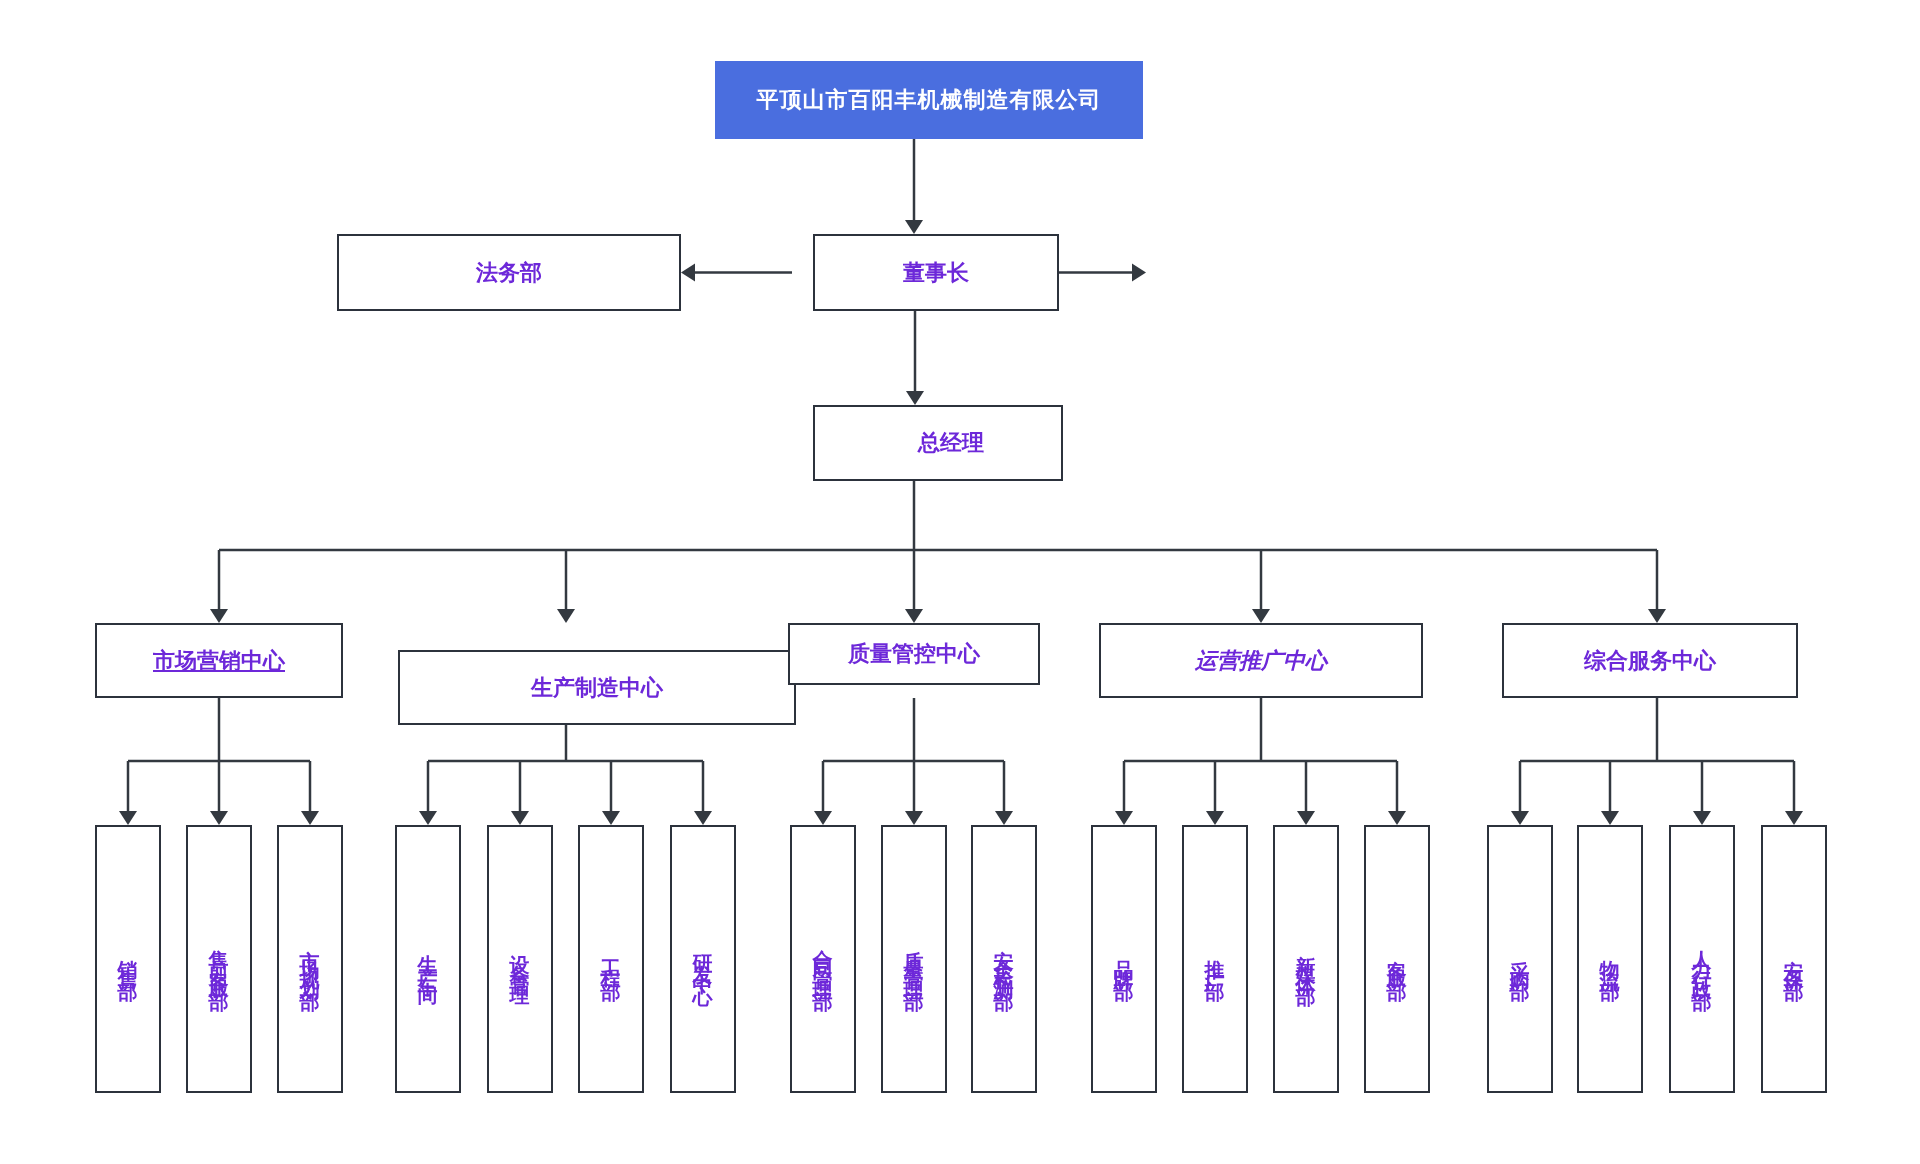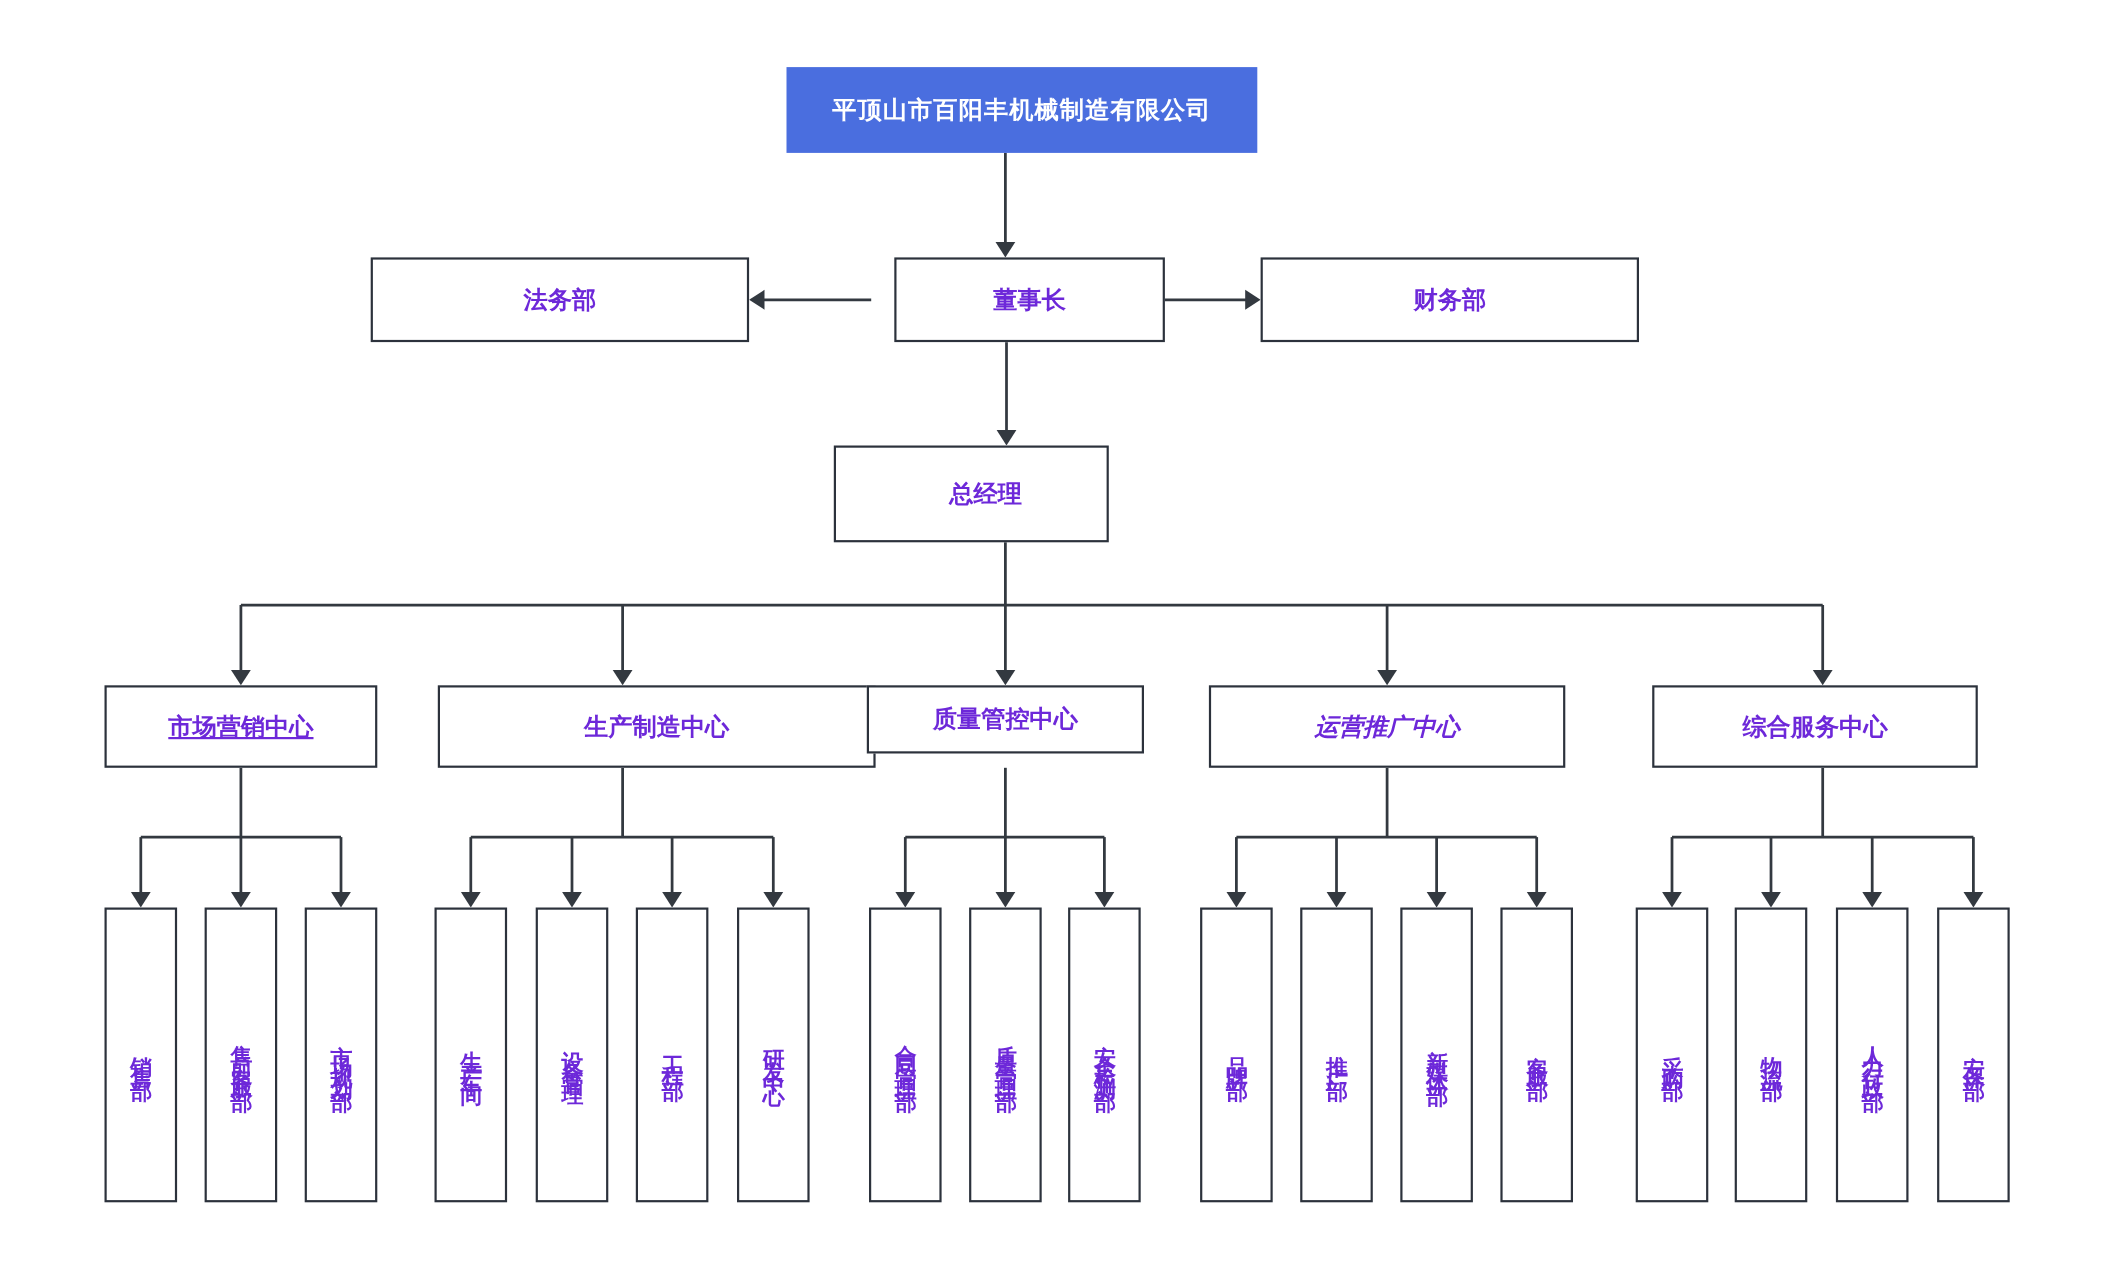--- a/index.html
+++ b/index.html
@@ -95,39 +95,36 @@
     </svg>
 <div class="node root" style="left: 700px; top: 61px; width: 428px; height: 78px; background: rgb(74, 110, 223);">
       <span>平顶山市百阳丰机械制造有限公司</span>
     </div>
     <div class="node" style="left: 337px; top: 234px; width: 344px; height: 77px;">
       <span>法务部</span>
     </div>
     <div class="node" style="left: 813px; top: 234px; width: 246px; height: 77px;">
       <span>董事长</span>
     </div>
-    <div class="node" style="left: 1146px; top: 234px; width: 344px; height: 77px;">
-      <span>财务部</span>
-    </div>
-    <div class="node" style="left: 758px; top: 405px; width: 250px; height: 88px; padding-left: 26px;">
+    <div class="node" style="left: 813px; top: 405px; width: 250px; height: 76px; padding-left: 26px;">
       <span>总经理</span>
     </div>
     <div class="node" style="left: 95px; top: 623px; width: 248px; height: 75px; text-decoration: underline;">
       <span>市场营销中心</span>
     </div>
     <div class="node vert" style="left: 95px; top: 825px; width: 66px; height: 268px;">
       <span>销售部</span>
     </div>
     <div class="node vert" style="left: 186px; top: 825px; width: 66px; height: 268px;">
       <span>售前客服部</span>
     </div>
     <div class="node vert" style="left: 277px; top: 825px; width: 66px; height: 268px;">
       <span>市场规划部</span>
     </div>
-    <div class="node" style="left: 398px; top: 623px; width: 398px; height: 75px;">
+    <div class="node" style="left: 398px; top: 650px; width: 398px; height: 75px;">
       <span>生产制造中心</span>
     </div>
     <div class="node vert" style="left: 395px; top: 825px; width: 66px; height: 268px;">
       <span>生产车间</span>
     </div>
     <div class="node vert" style="left: 487px; top: 825px; width: 66px; height: 268px;">
       <span>设备管理</span>
     </div>
     <div class="node vert" style="left: 578px; top: 825px; width: 66px; height: 268px;">
       <span>工程部</span>

